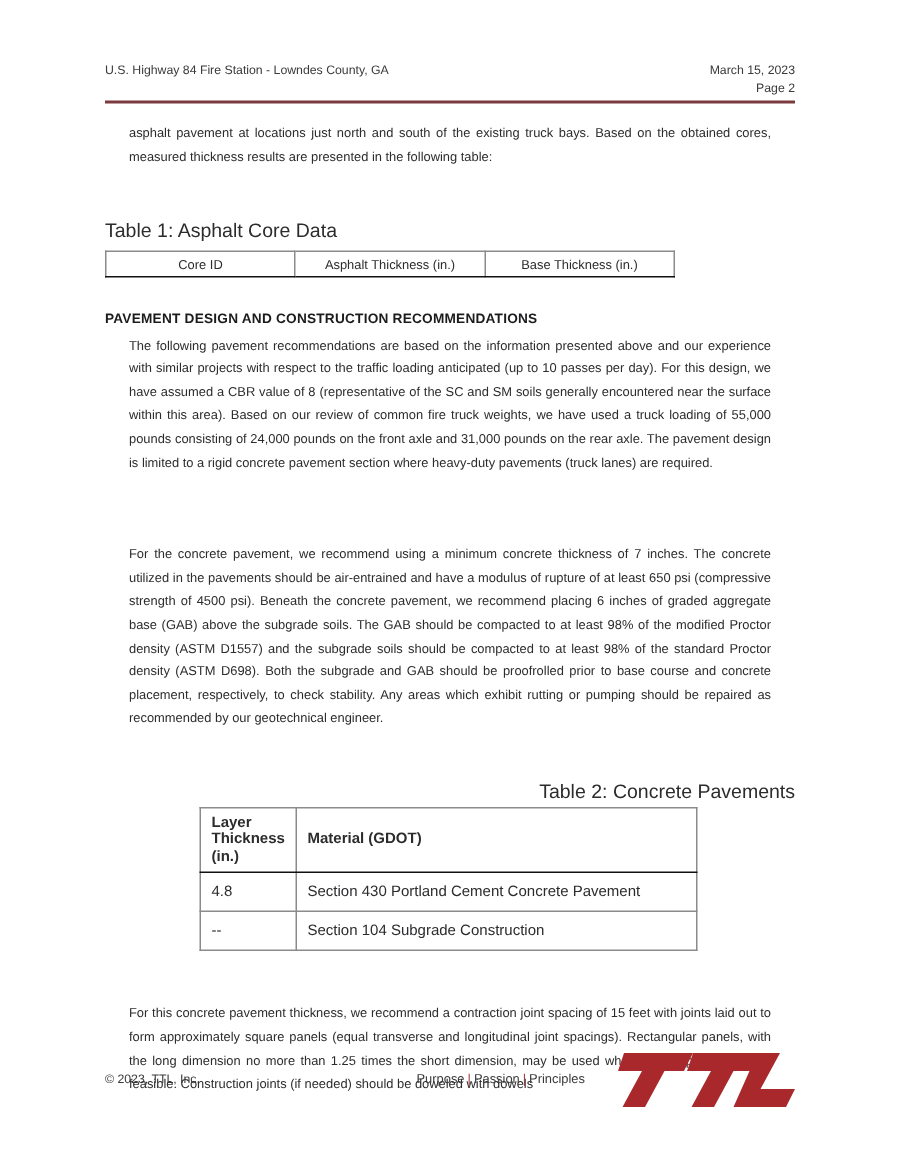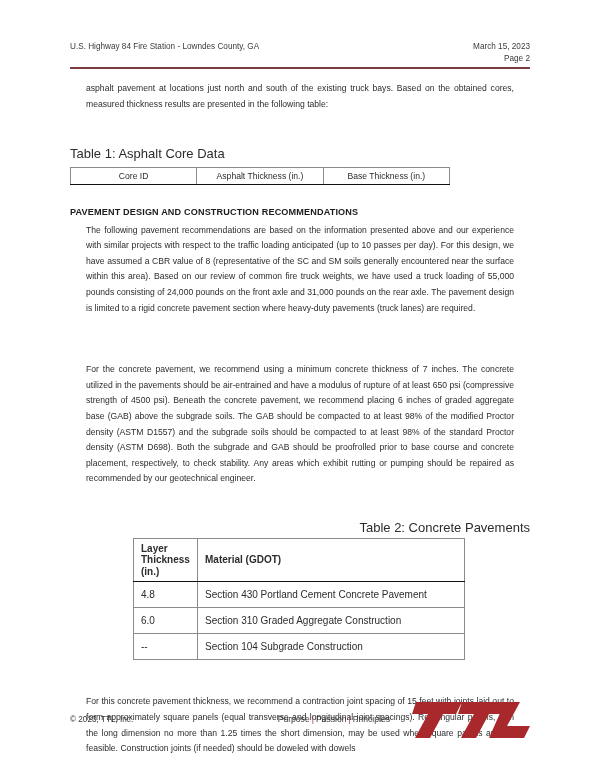--- a/index.html
+++ b/index.html
@@ -213,24 +213,20 @@
         </th>
         <th>Material (GDOT)</th>
       </tr>
     </thead>
     <tbody>
       <tr>
         <td>4.8</td>
         <td>Section 430 Portland Cement Concrete Pavement</td>
       </tr>
       <tr>
-        <td>6.0</td>
-        <td>Section 310 Graded Aggregate Construction</td>
-      </tr>
-      <tr>
         <td>--</td>
         <td>Section 104 Subgrade Construction</td>
       </tr>
     </tbody>
   </table>
 
   <div class="spacer-18"></div>
 
   <p class="para">For this concrete pavement thickness, we recommend a contraction joint spacing of 15 feet with joints laid out to form approximately square panels (equal transverse and longitudinal joint spacings). Rectangular panels, with the long dimension no more than 1.25 times the short dimension, may be used when square panels are not feasible. Construction joints (if needed) should be doweled with dowels</p>
 

